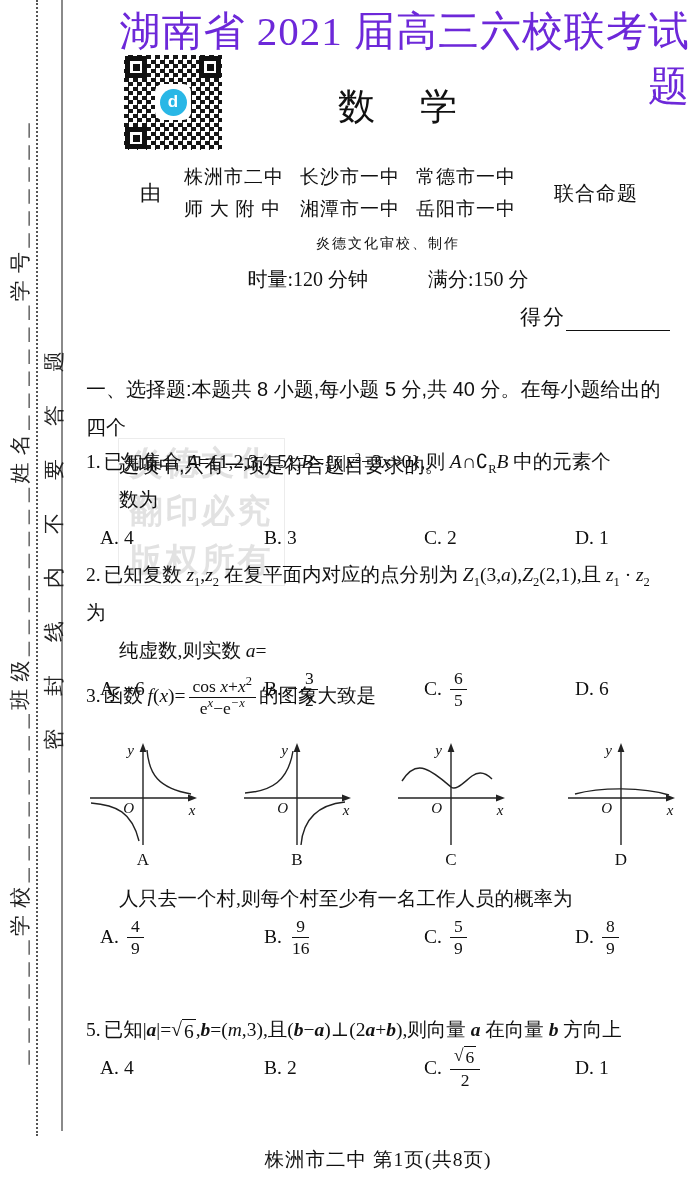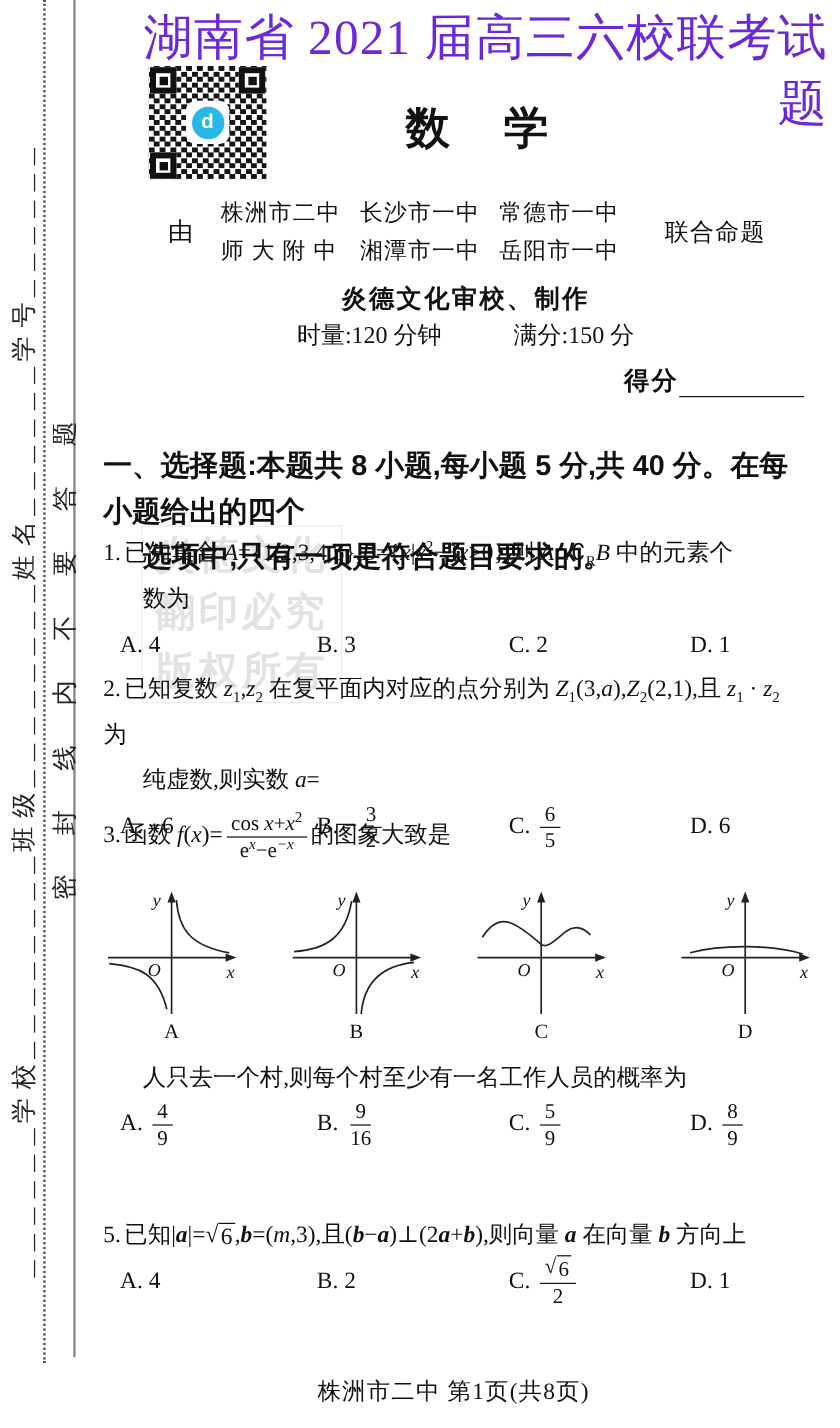--- a/index.html
+++ b/index.html
@@ -1,18 +1,18 @@
 <!DOCTYPE html>
 <html><head>
 <meta charset="utf-8">
 <style>
   html,body{margin:0;padding:0;background:#fff;}
   .page{position:relative;width:700px;height:1190px;background:#fff;overflow:hidden;
         font-family:"Liberation Serif","DejaVu Serif",serif;color:#111;}
-  .hei{font-family:"Liberation Sans","DejaVu Sans",sans-serif;font-weight:700;}
+  .hei{font-family:"Liberation Sans","DejaVu Sans",sans-serif;font-weight:400;}
   
   .seal-dashed{position:absolute;left:36px;top:0;height:1136px;border-left:2px dotted #555;}
   .seal-solid{position:absolute;left:61px;top:0;height:1131px;border-left:2px solid #8a8a8a;}
   .vert{position:absolute;transform-origin:0 0;white-space:nowrap;}
   .seal-fields{left:6px;top:98px;width:970px;font-size:21px;letter-spacing:1px;color:#222;
                transform:rotate(-90deg) translateX(-970px);}
   .seal-notice{left:40px;top:328px;width:422px;font-size:21px;letter-spacing:33px;color:#222;
                transform:rotate(-90deg) translateX(-422px);}
   
   .watermark{position:absolute;left:118px;top:438px;width:165px;height:146px;border:1px solid #ececec;
@@ -28,29 +28,29 @@
   .qr-logo{position:absolute;left:33px;top:31px;width:32px;height:32px;background:#fff;border-radius:6px;
            display:flex;align-items:center;justify-content:center;box-shadow:0 0 0 2px #fff;}
   .qr-dot{width:27px;height:27px;border-radius:50%;background:#29b7e6;color:#fff;display:flex;align-items:center;
           justify-content:center;font-family:"Liberation Sans",sans-serif;font-weight:700;font-size:17px;}
   .subject{position:absolute;left:338px;top:82px;font-size:37px;letter-spacing:4px;z-index:2;}
   .byline{position:absolute;left:140px;top:161px;display:flex;align-items:center;z-index:2;}
   .by-prefix{font-size:21px;margin-right:23px;}
   .schools{display:grid;grid-template-columns:116px 116px 116px;grid-auto-rows:32px;align-items:center;
            font-size:19px;letter-spacing:1px;}
   .joint{font-size:20px;margin-left:22px;letter-spacing:1px;}
-  .producer{position:absolute;left:86px;right:10px;top:235px;text-align:center;font-size:21px;letter-spacing:2px;z-index:2;}
+  .producer{position:absolute;left:86px;right:10px;top:235px;text-align:center;font-size:14px;letter-spacing:2px;z-index:2;}
   .exam-info{position:absolute;left:86px;right:10px;top:266px;display:flex;justify-content:center;gap:60px;
              font-size:20px;z-index:2;}
   .score{position:absolute;left:520px;top:303px;display:flex;align-items:flex-end;z-index:2;}
   .score-label{font-size:21px;letter-spacing:2px;}
   .score-blank{display:inline-block;width:104px;height:25px;border-bottom:1.6px solid #111;}
   
   .content{position:absolute;left:86px;top:0;width:584px;z-index:2;}
-  .sec-header{position:absolute;left:0;top:370px;width:100%;font-size:24px;line-height:38px;}
+  .sec-header{position:absolute;left:0;top:370px;width:100%;font-size:20px;line-height:38px;}
   .sec-header .l2{padding-left:33px;}
   .question{position:absolute;left:0;width:100%;font-size:19.5px;}
   .qline{line-height:38px;}
   .qline.cont{padding-left:33px;}
   .qnum{margin-right:3px;}
   .opts{position:relative;height:46px;margin-top:-4px;}
   .opt{position:absolute;top:0;height:46px;display:flex;align-items:center;}
   .olab{margin-right:5px;}
   .mi{font-style:italic;}
   .mbi{font-style:italic;font-weight:700;}

